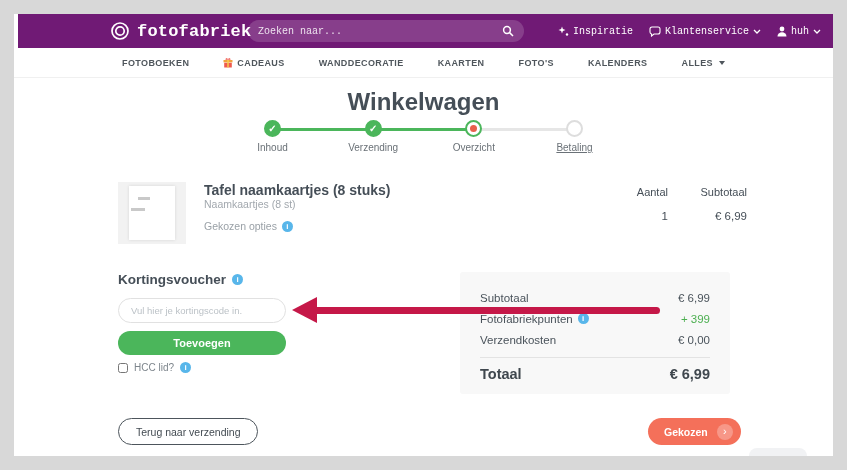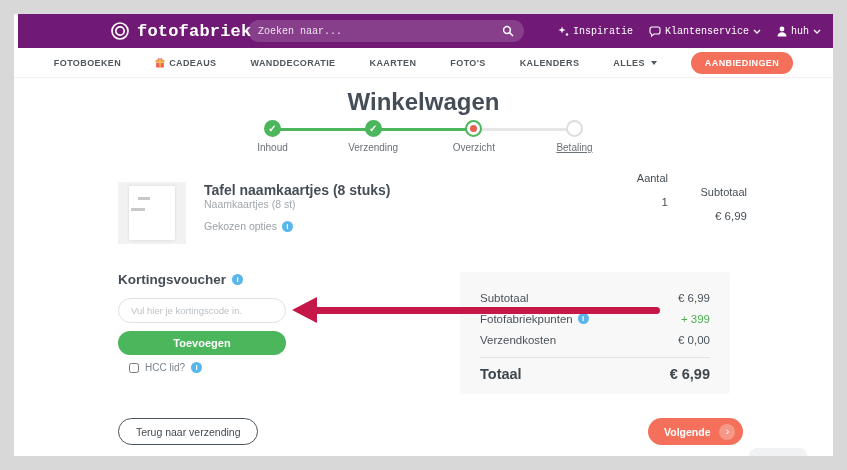--- a/index.html
+++ b/index.html
@@ -42,31 +42,31 @@
   .thumb { position:absolute; left:104px; top:168px; width:68px; height:62px; background:#f2f2f2; display:flex; align-items:center; justify-content:center; }
   .thumb-card { width:46px; height:54px; background:#fff; box-shadow:0 0 3px rgba(0,0,0,.12); position:relative; }
   .thumb-line1 { position:absolute; left:9px; top:11px; width:12px; height:3px; background:#c9c9c9; }
   .thumb-line2 { position:absolute; left:2px; top:22px; width:14px; height:3px; background:#c9c9c9; }
   .item-info { position:absolute; left:190px; top:168px; }
   .item-title { font-size:14px; font-weight:bold; color:#454e57; }
   .item-sub { font-size:10.5px; color:#a2a8ae; }
   .item-opts { margin-top:10px; font-size:10.5px; color:#9aa1a7; display:flex; align-items:center; gap:5px; }
   .info-dot { width:11px; height:11px; border-radius:50%; background:#58b6ea; color:#fff; font-size:8px; font-weight:bold; display:inline-flex; align-items:center; justify-content:center; font-style:normal; cursor:pointer; }
   .info-dot::after { content:"i"; }
-  .col-qty { position:absolute; left:592px; top:158px; width:62px; text-align:right; }
+  .col-qty { position:absolute; left:592px; top:172px; width:62px; text-align:right; }
   .col-sub { position:absolute; left:669px; top:172px; width:64px; text-align:right; }
   .col-head { font-size:11px; color:#454e57; }
   .col-val { margin-top:12px; font-size:11.5px; color:#454e57; }
 
   
   .voucher-title { position:absolute; left:104px; top:258px; font-size:13.5px; font-weight:bold; color:#454e57; display:flex; align-items:center; gap:6px; }
   .voucher-input { position:absolute; left:104px; top:284px; width:168px; height:25px; border:1px solid #e1e1e1; border-radius:13px; padding:0 12px; font-size:9.5px; color:#454e57; outline:none; font-family:inherit; }
   .voucher-input::placeholder { color:#bcc2c7; }
   .voucher-btn { position:absolute; left:104px; top:317px; width:168px; height:24px; border:none; border-radius:12px; background:#4bb65b; color:#fff; font-size:11px; font-weight:bold; font-family:Liberation Sans, sans-serif; cursor:pointer; }
-  .hcc-row { position:absolute; left:115px; top:348px; display:flex; align-items:center; gap:6px; font-size:10px; color:#7d858c; }
+  .hcc-row { position:absolute; left:104px; top:348px; display:flex; align-items:center; gap:6px; font-size:10px; color:#7d858c; }
   .hcc-row input { width:10px; height:10px; margin:0; }
 
   
   .summary { position:absolute; left:446px; top:258px; width:270px; height:122px; background:#f8f8f8; border-radius:3px; padding:15px 20px 0; }
   .sum-row { display:flex; justify-content:space-between; align-items:center; font-size:11.5px; color:#4a535b; height:21px; }
   .sum-label { display:flex; align-items:center; gap:5px; }
   .sum-val.points { color:#4caf50; }
   .sum-div { border-top:1px solid #e3e3e3; margin:7px 0 8px; }
   .total-row { display:flex; justify-content:space-between; align-items:flex-end; }
   .total-label { font-size:14.5px; font-weight:bold; color:#3f474e; }
@@ -188,21 +188,20 @@
       <span class="nav-item">
           <span>FOTO'S</span>
         </span>
       <span class="nav-item">
           <span>KALENDERS</span>
         </span>
       <span class="nav-item">
           <span>ALLES</span>
           <span class="caret"></span>
         </span>
-      <span class="sale-pill">AANBIEDINGEN</span>
     </div>
 
     <div class="page-title">Winkelwagen</div>
 
     <div class="stepper">
       <div class="track"></div>
       <div class="steps">
         <div class="step step--done">
           <div class="dot">✓</div>
           <div class="step-label">Inhoud</div>
@@ -286,19 +285,19 @@
       </div>
     </div>
 
     <div class="arrow">
       <div class="arrow-head"></div>
       <div class="arrow-body"></div>
     </div>
 
     <button class="back-btn">Terug naar verzending</button>
     <button class="next-btn">
-      <span>Volgende</span>
+      <span>Gekozen</span>
       <span class="next-circ">›</span>
     </button>
 
     <div class="corner-arc"></div>
   </div>
 </div>
 
 </body></html>

